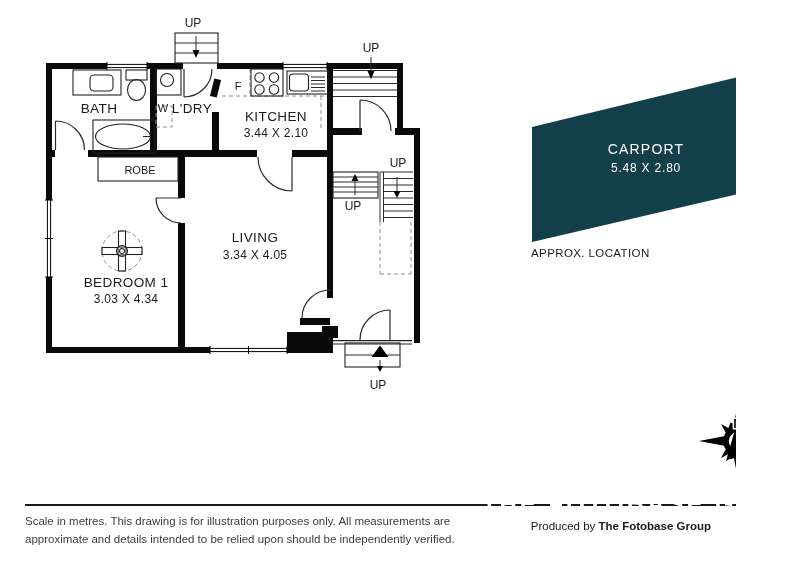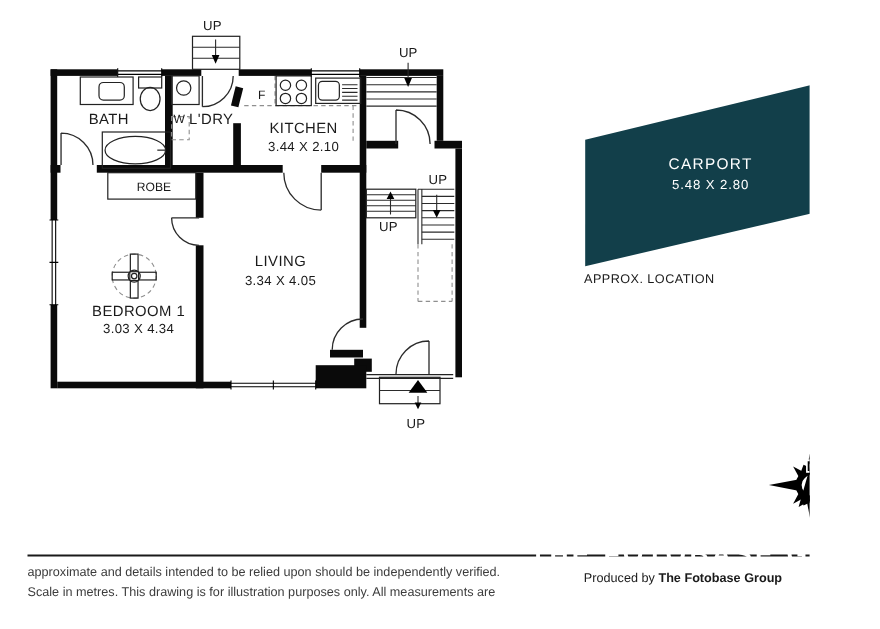--- a/index.html
+++ b/index.html
@@ -235,17 +235,17 @@
     <text x="0" y="-13" text-anchor="middle" style="font-size:13px;font-weight:bold;fill:#000;stroke:#fff;stroke-width:3;paint-order:stroke;">N</text>
   </g>
 
   <g>
     <path d="M25,505 H775" stroke="#1a1a1a" stroke-width="2" fill="none"></path>
     <text class="wmark" x="650" y="512" text-anchor="middle">THE FOTOBASE GROUP</text>
   </g>
 </svg>
 
   <div class="footer-text">
+    <div>Scale in metres. This drawing is for illustration purposes only. All measurements are</div>
     <div>approximate and details intended to be relied upon should be independently verified.</div>
-    <div>Scale in metres. This drawing is for illustration purposes only. All measurements are</div>
   </div>
   <div class="credit"><span>Produced by </span><b>The Fotobase Group</b></div>
 </div>
 
 </body></html>

